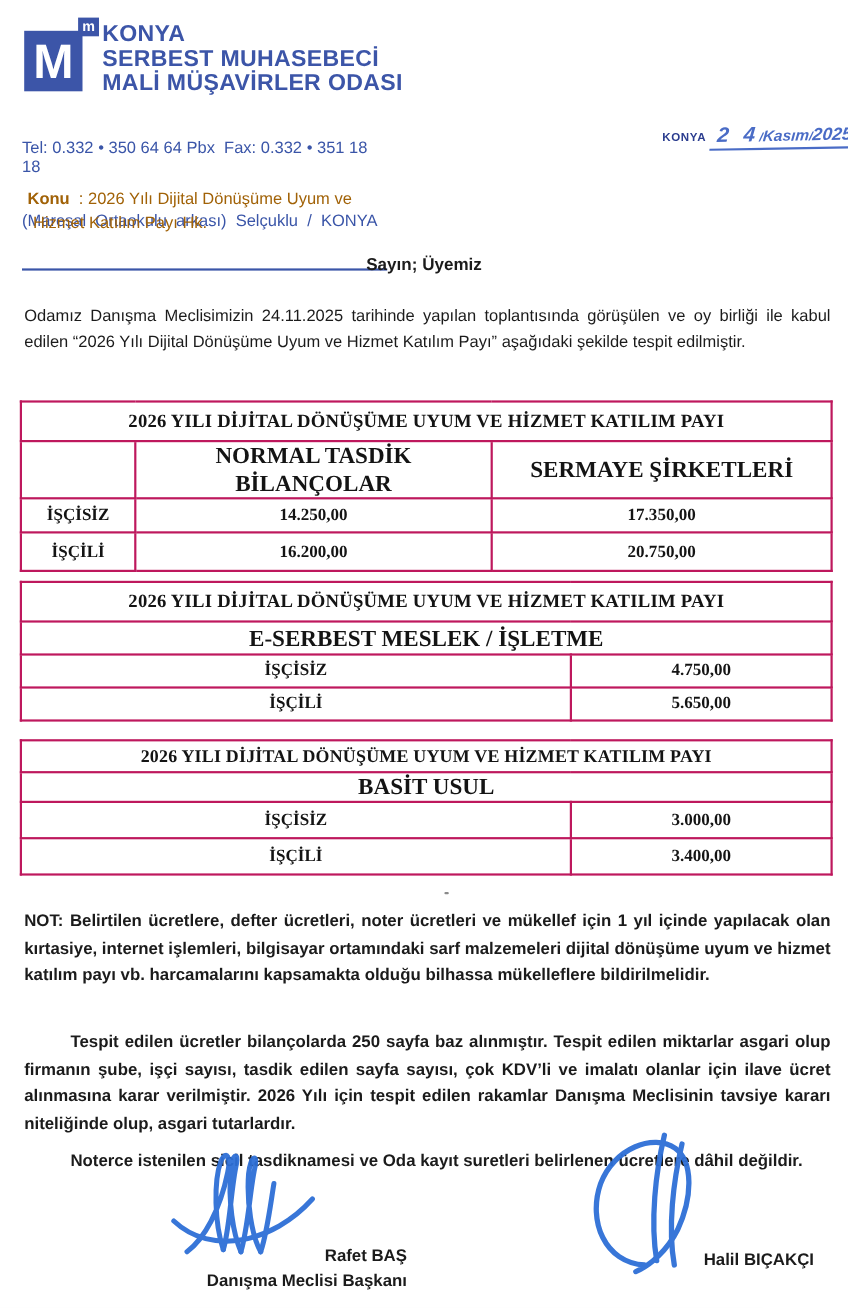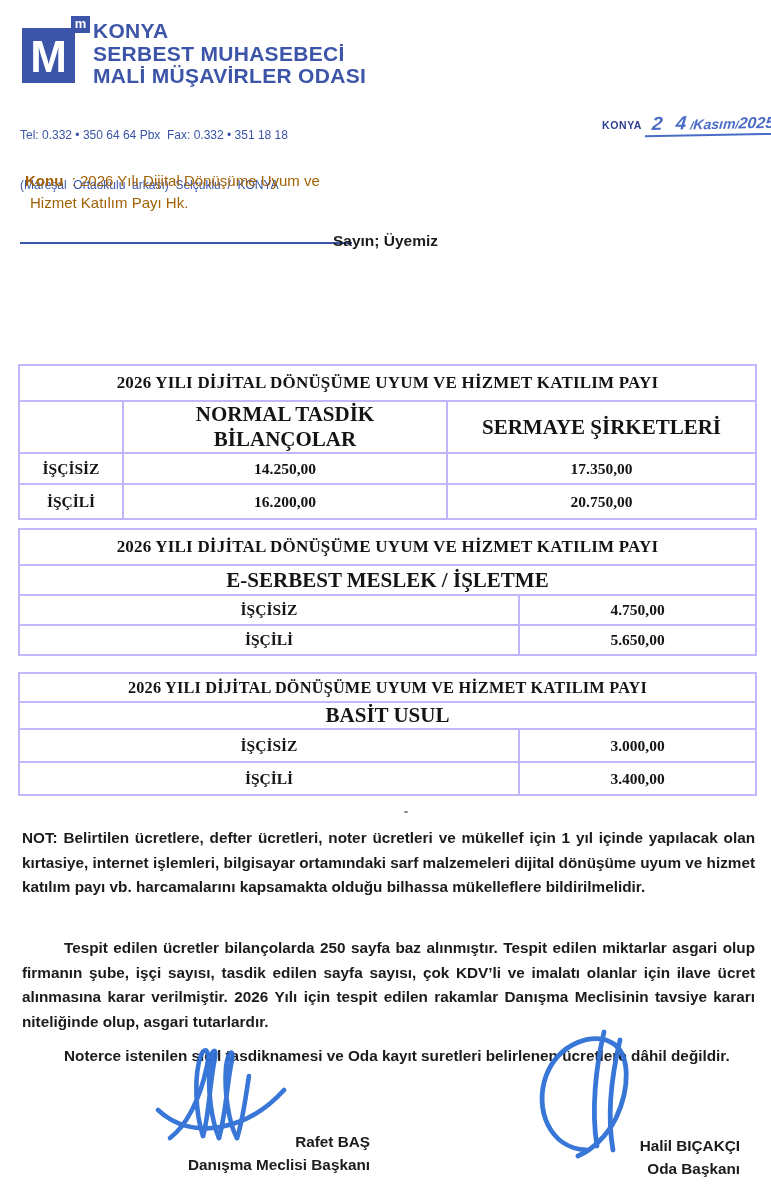--- a/index.html
+++ b/index.html
@@ -20,22 +20,22 @@
     background:#3c55a8;color:#ffffff;text-align:center;
     font-weight:bold;font-family:"Liberation Sans",sans-serif;
   }
   .logo-main{left:22px;top:28px;width:53px;height:55px;font-size:44px;line-height:58px;}
   .logo-tab{left:71px;top:16px;width:19px;height:17px;font-size:13px;line-height:16px;}
   .org-name{
     left:93px;top:20px;width:420px;color:#3c55a8;font-weight:bold;
     font-size:21px;line-height:22.5px;letter-spacing:0.3px;white-space:nowrap;
   }
   .contact{
-    left:20px;top:94px;width:332px;color:#3a55a8;font-size:12px;line-height:16.5px;
-    border-bottom:2px solid #3a55a8;padding-bottom:16px;
+    left:20px;top:94px;width:332px;color:#3a55a8;font-size:15px;line-height:16.5px;
+    border-bottom:2px solid #3a55a8;padding-bottom:1px;
   }
   .netblock{
     left:66px;top:148px;width:286px;color:#3a55a8;font-size:12.6px;line-height:15.5px;
     border-bottom:2px solid #3a55a8;padding-bottom:2px;
   }
 
   
   .dateline{left:602px;top:112px;width:165px;white-space:nowrap;}
   .date-city{font-size:10.5px;font-weight:bold;color:#2b3d8f;letter-spacing:0.6px;}
   .date-hand{
@@ -58,21 +58,21 @@
   .para.bold{font-weight:bold;font-size:15.3px;line-height:24.5px;}
   .indent{text-indent:42px;}
 
   
   table.fee{
     border-collapse:collapse;table-layout:fixed;
     font-family:"Liberation Serif",serif;font-weight:bold;color:#141414;
     position:absolute;left:18px;width:737px;
   }
   table.fee td{
-    border:2px solid #c4b5fd;text-align:center;vertical-align:middle;
+    border:2px solid #be185d;text-align:center;vertical-align:middle;
     padding:0;overflow:hidden;
   }
   .t-title{font-size:17px;letter-spacing:0.2px;}
   .t-head{font-size:21px;}
   .t-cell{font-size:15.5px;}
   td.top-align{vertical-align:top;padding-top:3px;}
 
   
   .sig-block{width:280px;text-align:right;font-weight:bold;font-size:15.3px;line-height:23px;}
   .sig-svg{pointer-events:none;}
@@ -104,20 +104,21 @@
 
   <div class="abs subject">
     <div>
       <span class="lbl pre">Konu</span><span class="pre">  : </span><span>2026 Yılı Dijital Dönüşüme Uyum ve</span>
     </div>
     <div style="padding-left:5px;">Hizmet Katılım Payı Hk.</div>
   </div>
 
   <div class="abs salutation">Sayın; Üyemiz</div>
 
+  <div class="abs para" style="top:276px;">Odamız Danışma Meclisimizin 24.11.2025 tarihinde yapılan toplantısında görüşülen ve oy birliği ile kabul edilen “2026 Yılı Dijital Dönüşüme Uyum ve Hizmet Katılım Payı” aşağıdaki şekilde tespit edilmiştir.</div>
 
   <table class="fee" style="top:364px;">
     <colgroup>
         <col style="width:104px">
         <col style="width:324px">
         <col style="width:309px">
       </colgroup>
     <tbody>
         <tr>
       <td colspan="3" class="t-title" style="height:34px;">2026 YILI DİJİTAL DÖNÜŞÜME UYUM VE HİZMET KATILIM PAYI</td>
@@ -209,16 +210,15 @@
       <path d="M100,16 C92,50 87,92 93,126"></path>
     </g>
   </svg>
 
   <div class="abs sig-block" style="left:90px;top:1130px;">
     <div>Rafet BAŞ</div>
     <div>Danışma Meclisi Başkanı</div>
   </div>
   <div class="abs sig-block" style="left:460px;top:1134px;">
     <div>Halil BIÇAKÇI</div>
-    <div>Oda Başkanı</div>
   </div>
 
 </div>
 
 </body></html>

